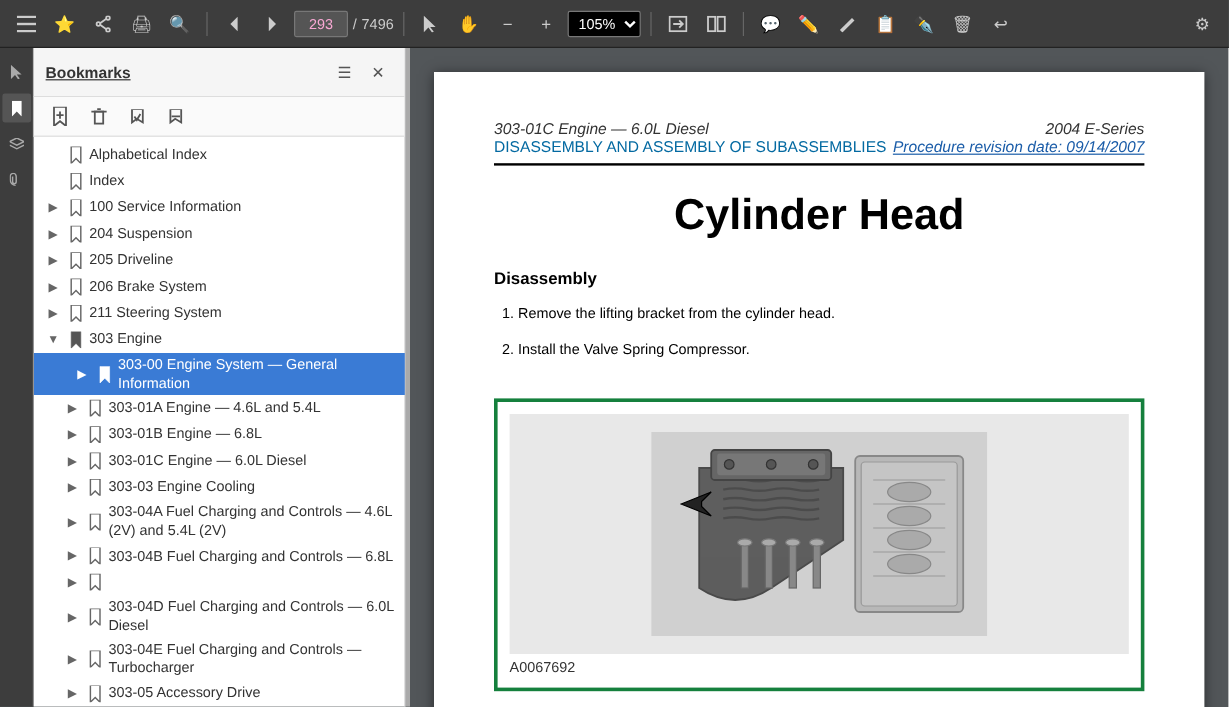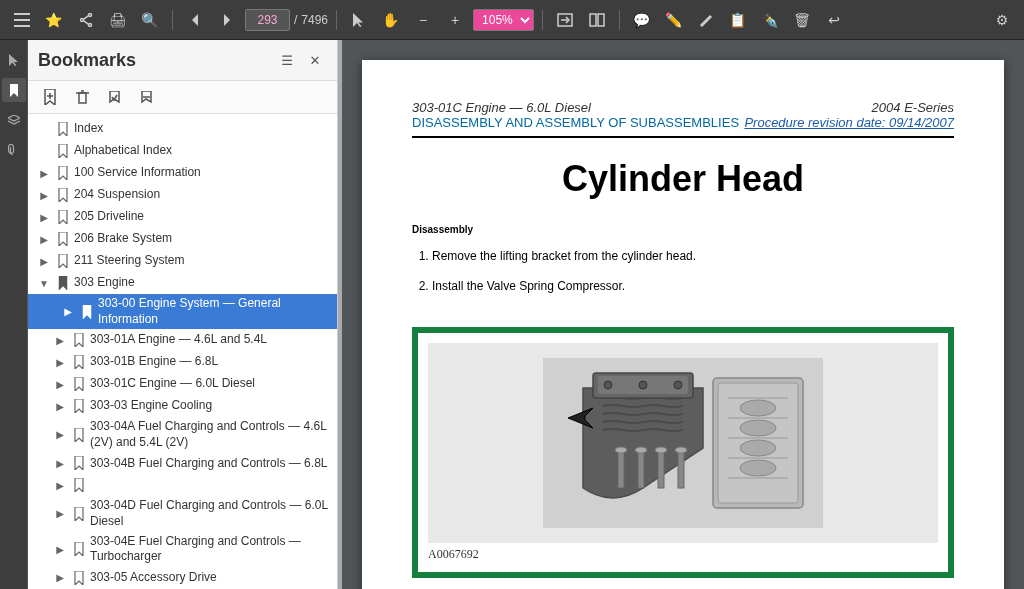--- a/index.html
+++ b/index.html
@@ -29,21 +29,21 @@
       display: flex; align-items: center; gap: 4px;
       color: #ccc; font-size: 12px;
     }
     .page-input {
       width: 45px; height: 22px;
       background: #555; border: 1px solid #777;
       color: #f9a8d4; text-align: center; font-size: 12px;
       border-radius: 2px;
     }
     .zoom-select {
-      background: #ec4899; border: 1px solid #777;
+      background: #000000; border: 1px solid #777;
       color: #fff; font-size: 12px; height: 22px;
       border-radius: 2px; padding: 0 4px;
     }
     .toolbar-spacer { flex: 1; }
 
     
     .main-layout {
       display: flex;
       height: calc(100vh - 40px);
     }
@@ -59,21 +59,21 @@
       position: relative;
     }
     .sidebar-header {
       display: flex;
       align-items: center;
       justify-content: space-between;
       padding: 8px 10px;
       border-bottom: 1px solid #ddd;
       background: #f5f5f5;
     }
-    .sidebar-title { font-size: 18px; font-weight: bold; color: #333; }
+    .sidebar-title { font-size: 13px; font-weight: bold; color: #333; text-decoration: underline; }
     .sidebar-header-actions { display: flex; gap: 4px; }
     .sidebar-icon-btn {
       width: 24px; height: 24px;
       border: none; background: transparent;
       cursor: pointer; color: #555;
       display: flex; align-items: center; justify-content: center;
       font-size: 13px; border-radius: 2px;
     }
 
     .sidebar-toolbar {
@@ -175,44 +175,43 @@
 
     .chapter-title {
       text-align: center;
       font-size: 36px;
       font-weight: bold;
       margin-bottom: 24px;
       color: #000;
     }
 
     .section-heading {
-      font-size: 10px;
+      font-size: 14px;
       font-weight: bold;
       margin-bottom: 12px;
       color: #000;
     }
 
     .numbered-list {
       margin-left: 20px;
       margin-bottom: 16px;
     }
     .list-item {
       margin-bottom: 12px;
       font-size: 12px;
       color: #000;
       line-height: 1.5;
     }
 
     .figure-container {
-      border: 6px solid #15803d;
+      border: 3px solid #15803d;
       padding: 10px;
       margin: 16px 0;
       display: inline-block;
       width: 100%;
-      font-family: Liberation Serif, serif;
     }
     .figure-inner {
       background: #e8e8e8;
       height: 200px;
       display: flex;
       align-items: center;
       justify-content: center;
       position: relative;
       overflow: hidden;
     }
@@ -414,31 +413,31 @@
 
     <div class="bookmark-list">
 
       <div class="bookmark-item">
         <div class="expand-placeholder"></div>
         <div class="bookmark-icon">
           <svg viewBox="0 0 12 14" fill="none" stroke="#666" stroke-width="1.2">
               <path d="M2,0 L10,0 L10,14 L6,10 L2,14 Z"></path>
             </svg>
         </div>
-        <span class="bookmark-label">Index</span>
+        <span class="bookmark-label">Alphabetical Index</span>
       </div>
 
       <div class="bookmark-item">
         <div class="expand-placeholder"></div>
         <div class="bookmark-icon">
           <svg viewBox="0 0 12 14" fill="none" stroke="#666" stroke-width="1.2">
               <path d="M2,0 L10,0 L10,14 L6,10 L2,14 Z"></path>
             </svg>
         </div>
-        <span class="bookmark-label">Alphabetical Index</span>
+        <span class="bookmark-label">Index</span>
       </div>
 
       <div class="bookmark-item">
         <div class="expand-btn">▶</div>
         <div class="bookmark-icon">
           <svg viewBox="0 0 12 14" fill="none" stroke="#666" stroke-width="1.2">
               <path d="M2,0 L10,0 L10,14 L6,10 L2,14 Z"></path>
             </svg>
         </div>
         <span class="bookmark-label">100 Service Information</span>

